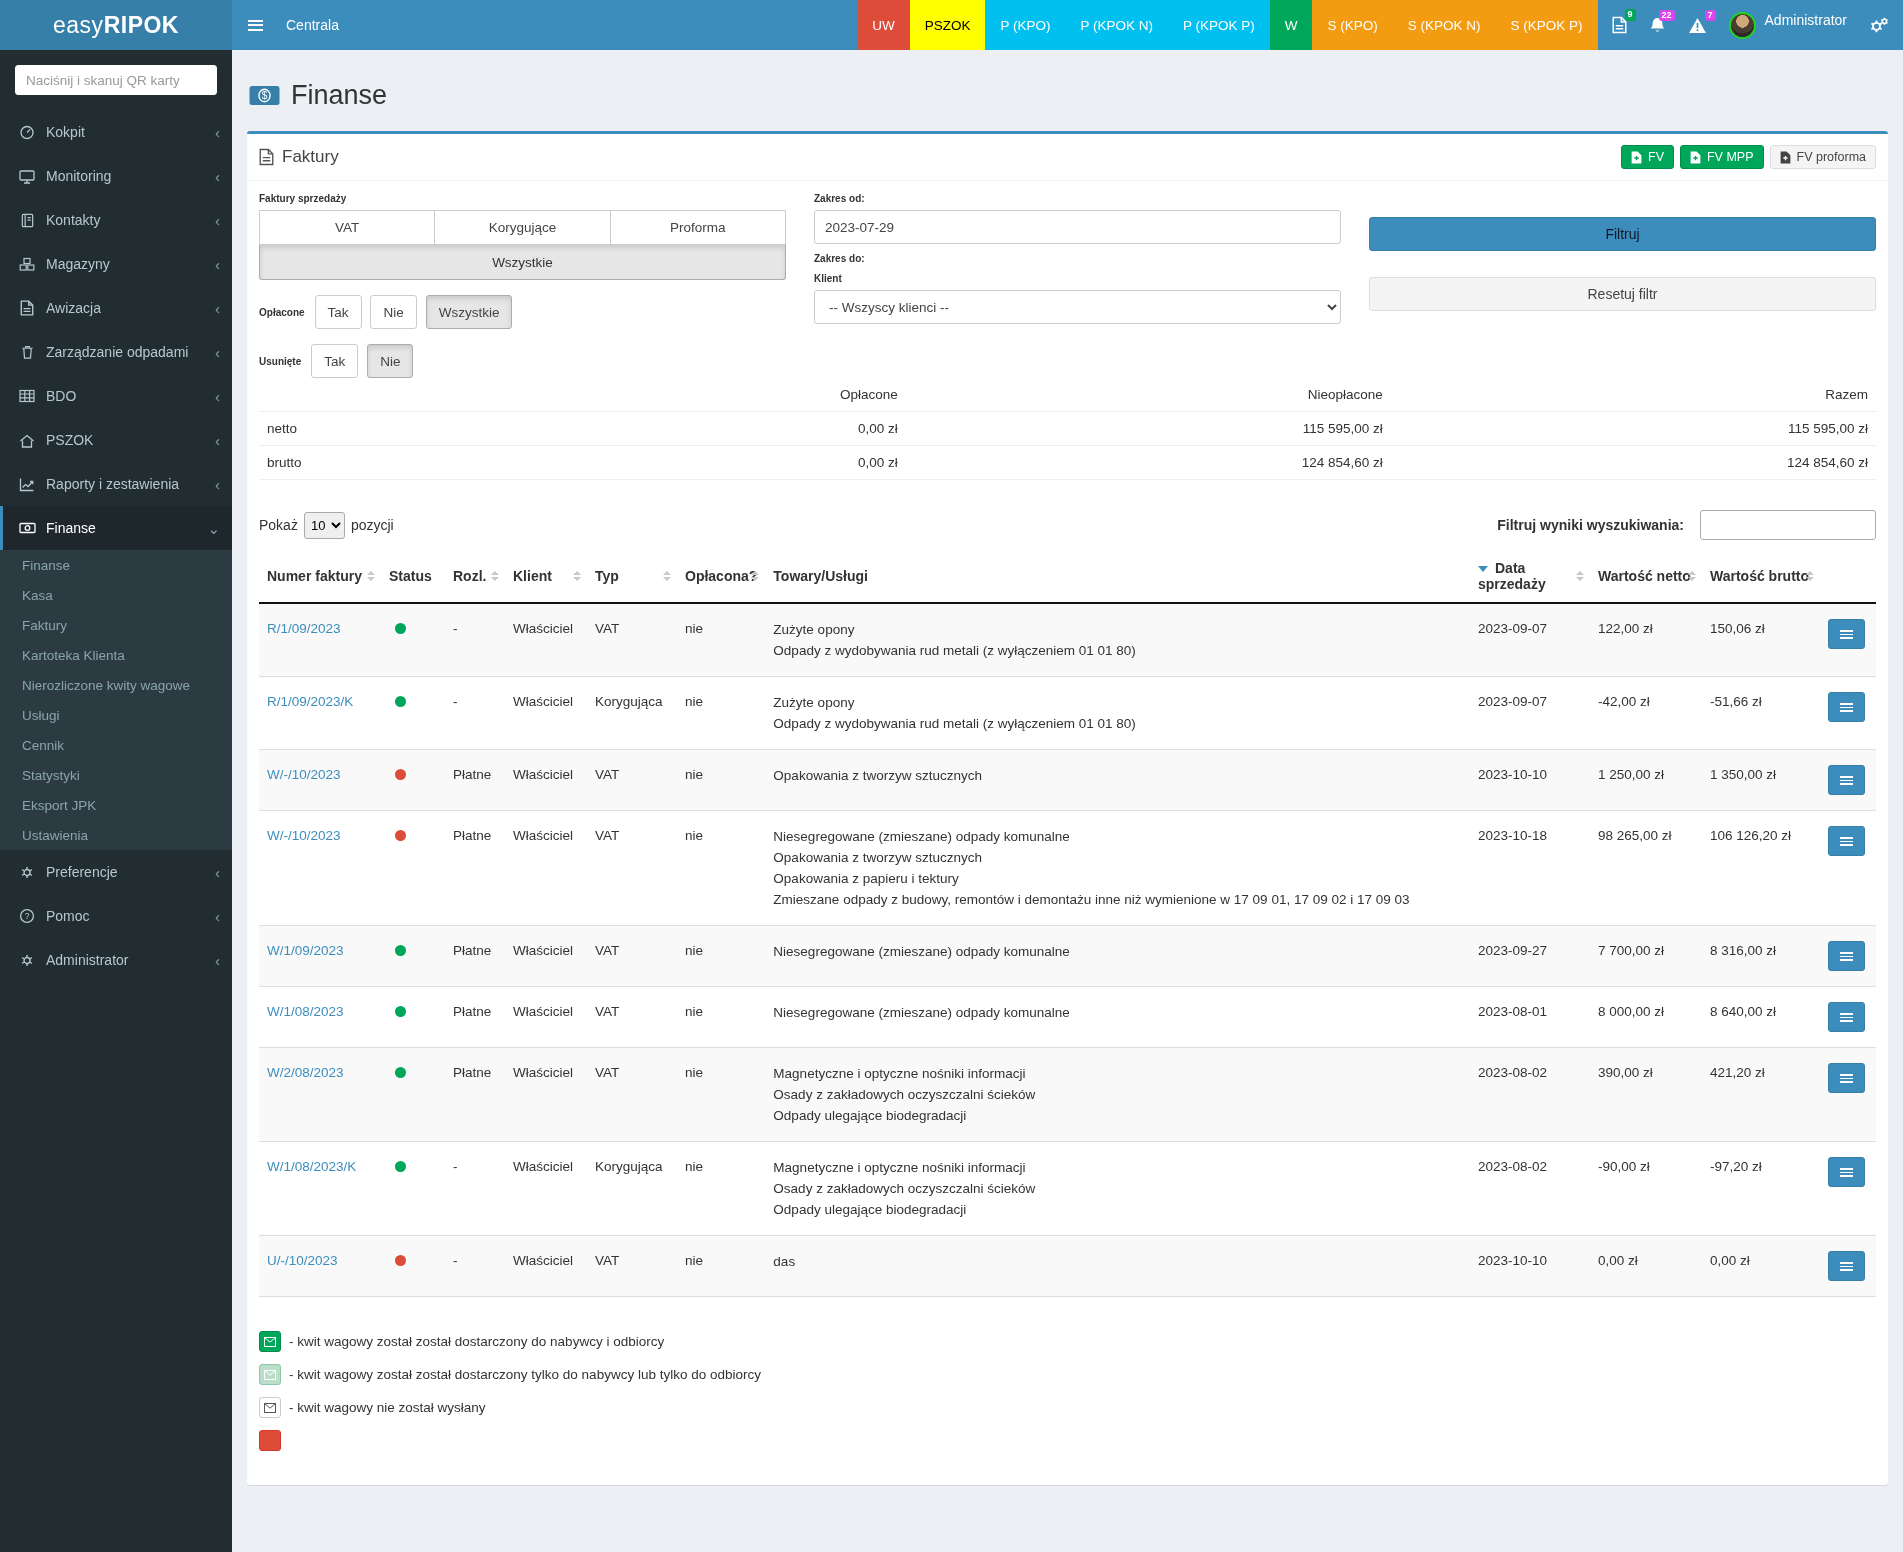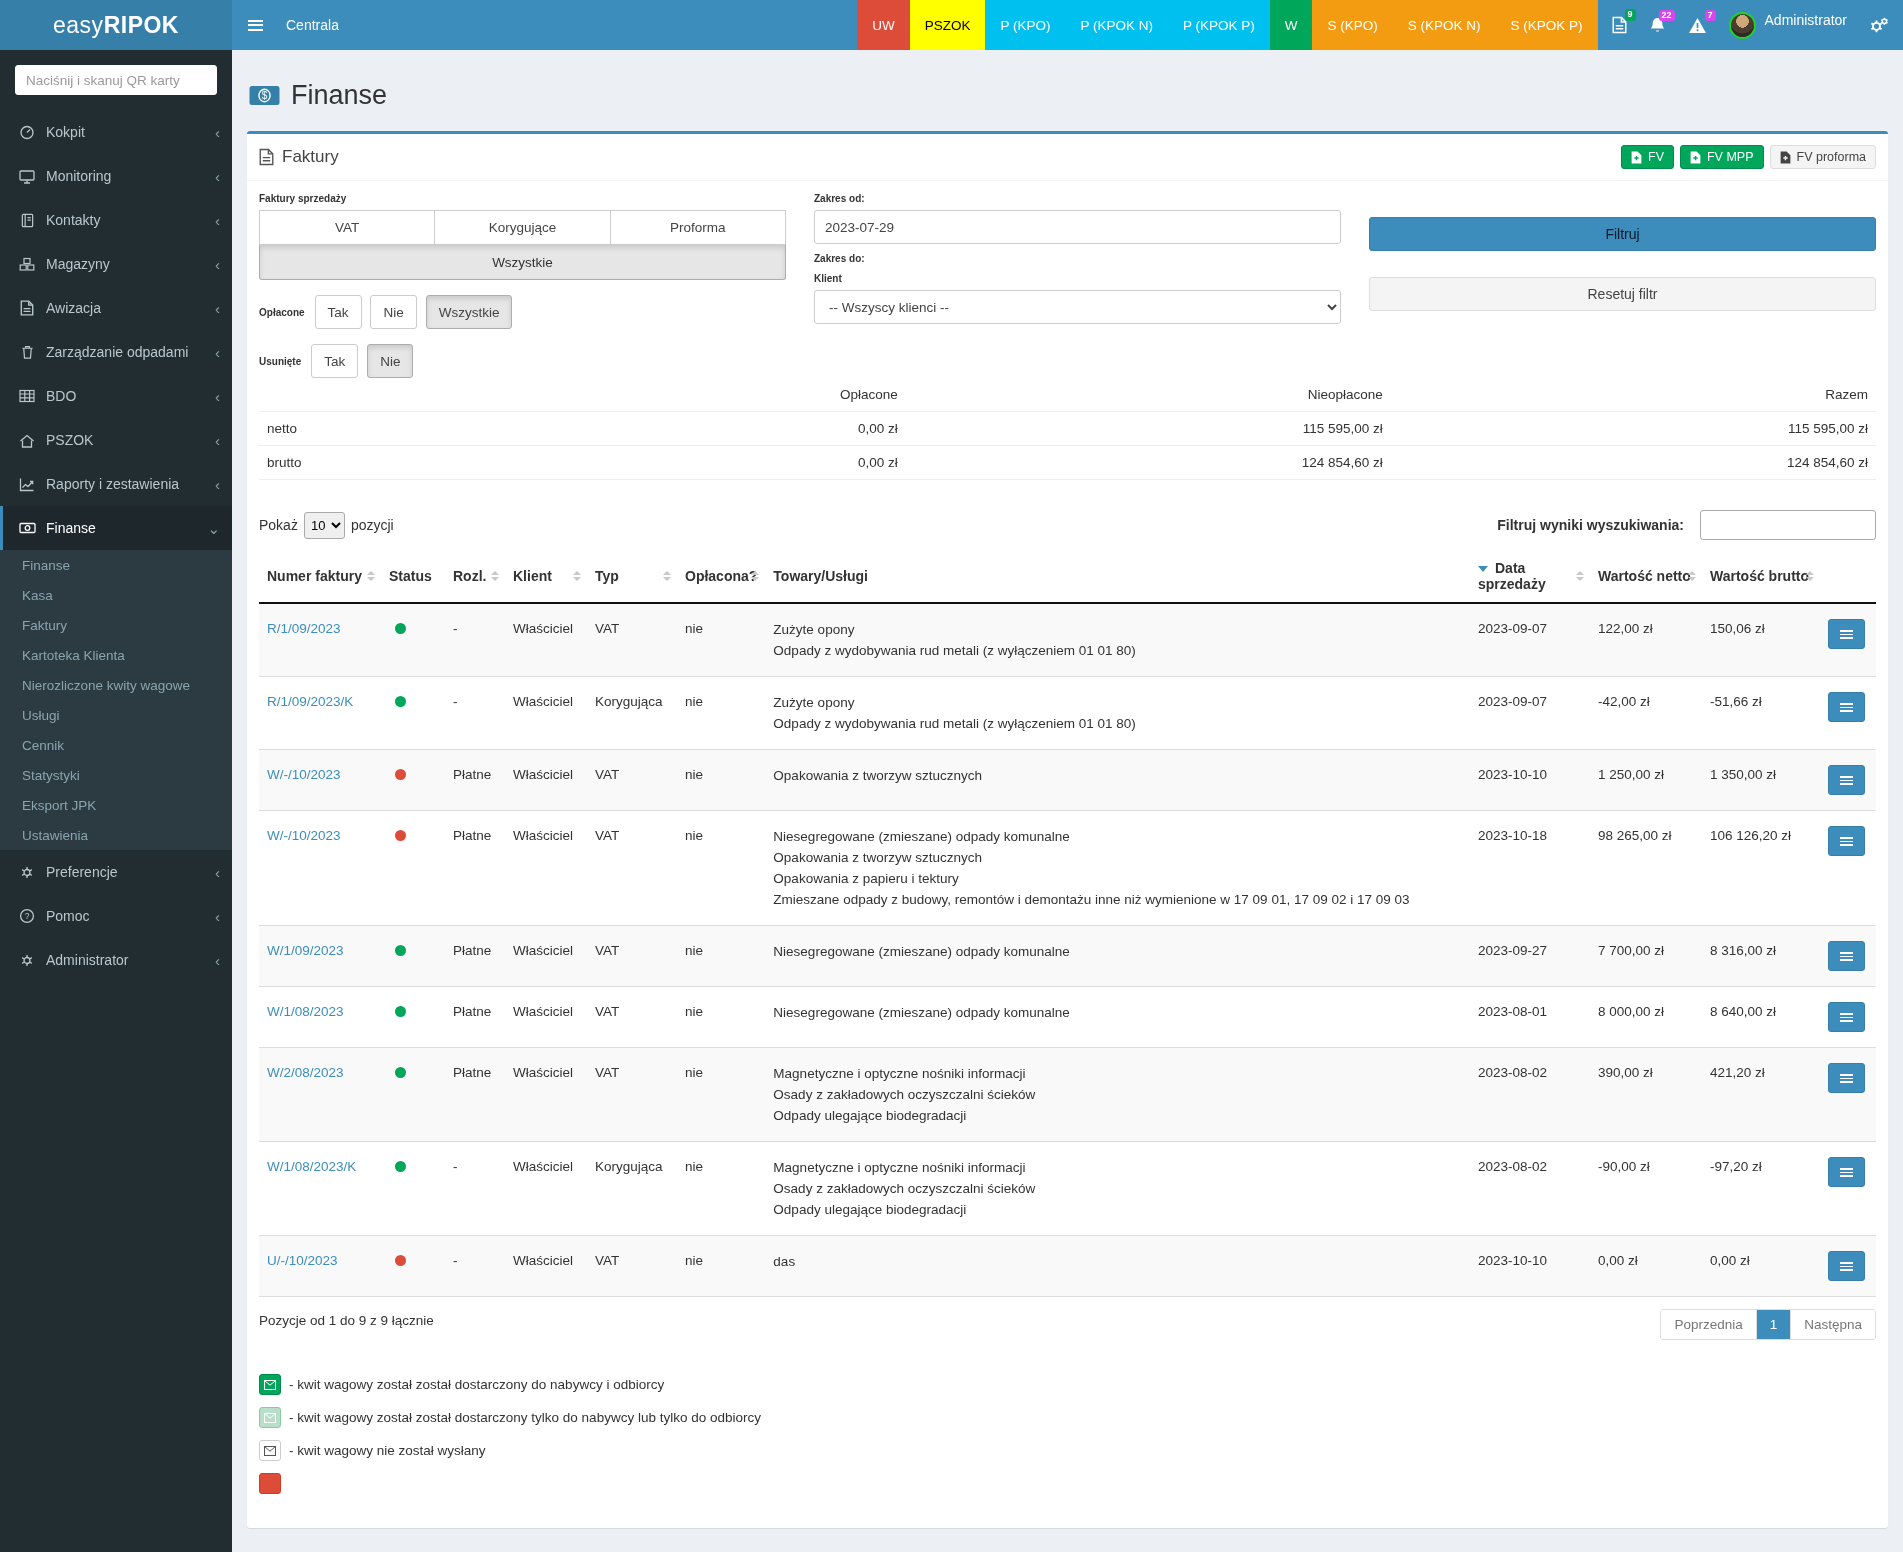--- a/index.html
+++ b/index.html
@@ -730,28 +730,20 @@
     <td class="c-brutto">0,00 zł</td>
     <td class="c-action">
       <button class="row-action">
                       <span class="bars-sm"></span>
                     </button>
     </td>
   </tr>
               </tbody>
           </table>
 
-          <div class="tbl-footer">
-            <div class="tbl-info">Pozycje od 1 do 9 z 9 łącznie</div>
-            <div class="pagination">
-              <span class="pg-item">Poprzednia</span>
-              <span class="pg-item pg-active">1</span>
-              <span class="pg-item">Następna</span>
-            </div>
-          </div>
 
           <div class="legend">
             <div class="legend-row">
               <span class="env env-green">
                   <svg width="12" height="10" viewBox="0 0 12 10" fill="none" stroke="currentColor">
                     <rect x="0.5" y="0.5" width="11" height="9"></rect>
                     <path d="M0.5 0.5 6 5.2 11.5 0.5"></path>
                   </svg>
                 </span>
               <span>- kwit wagowy został został dostarczony do nabywcy i odbiorcy</span>

